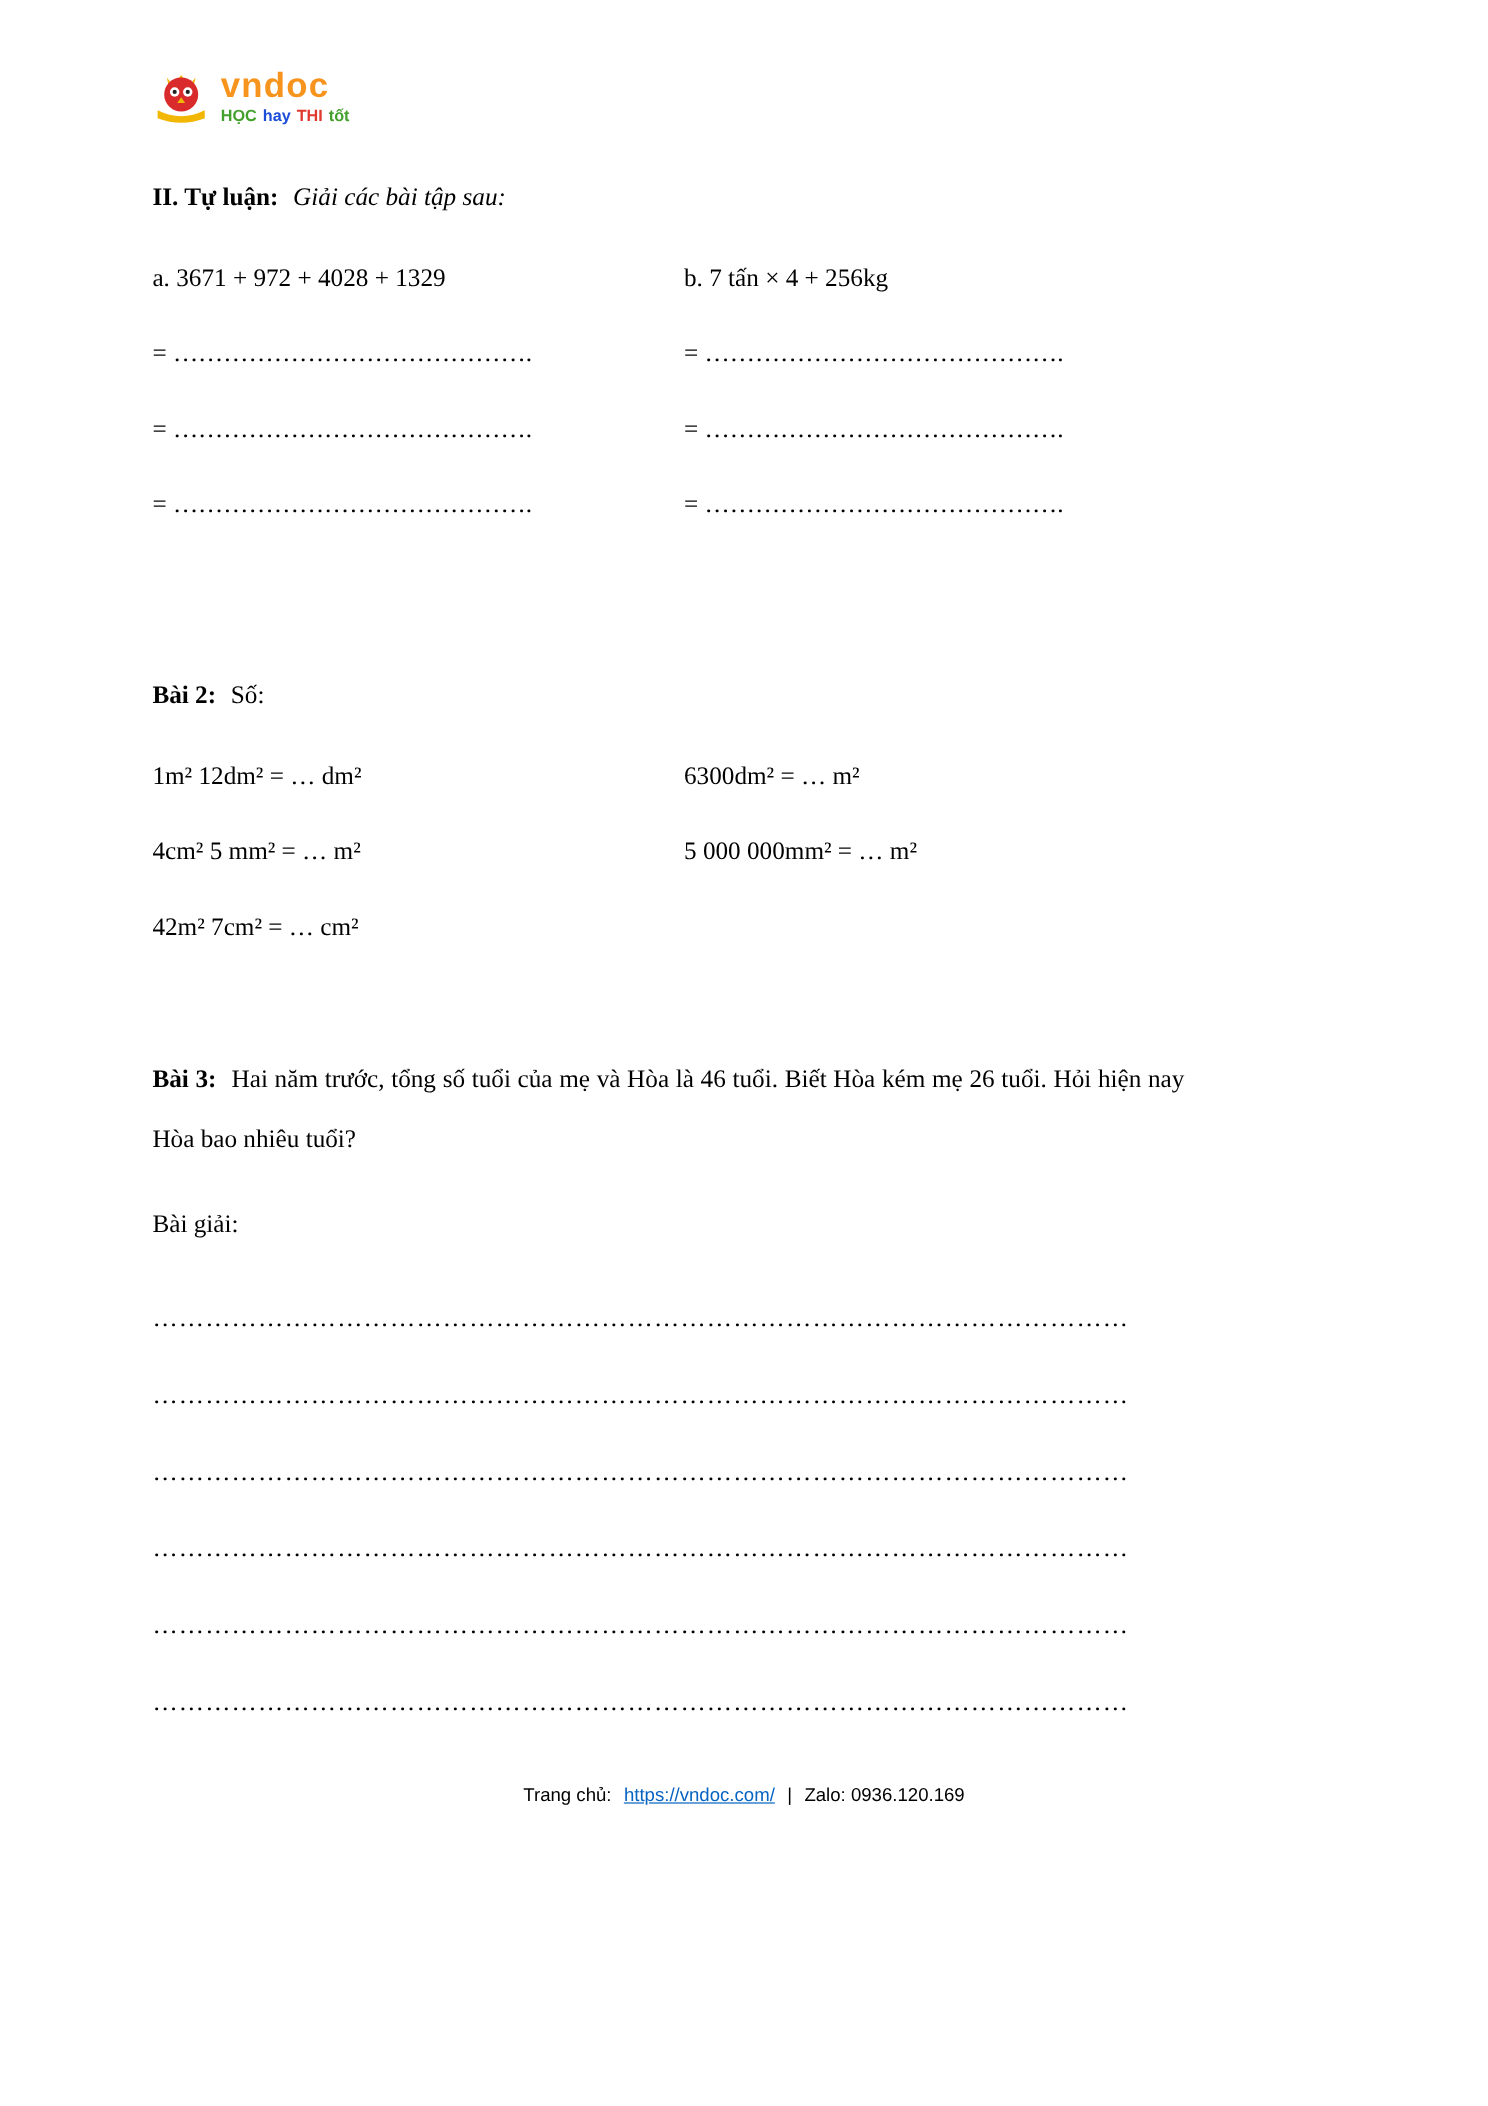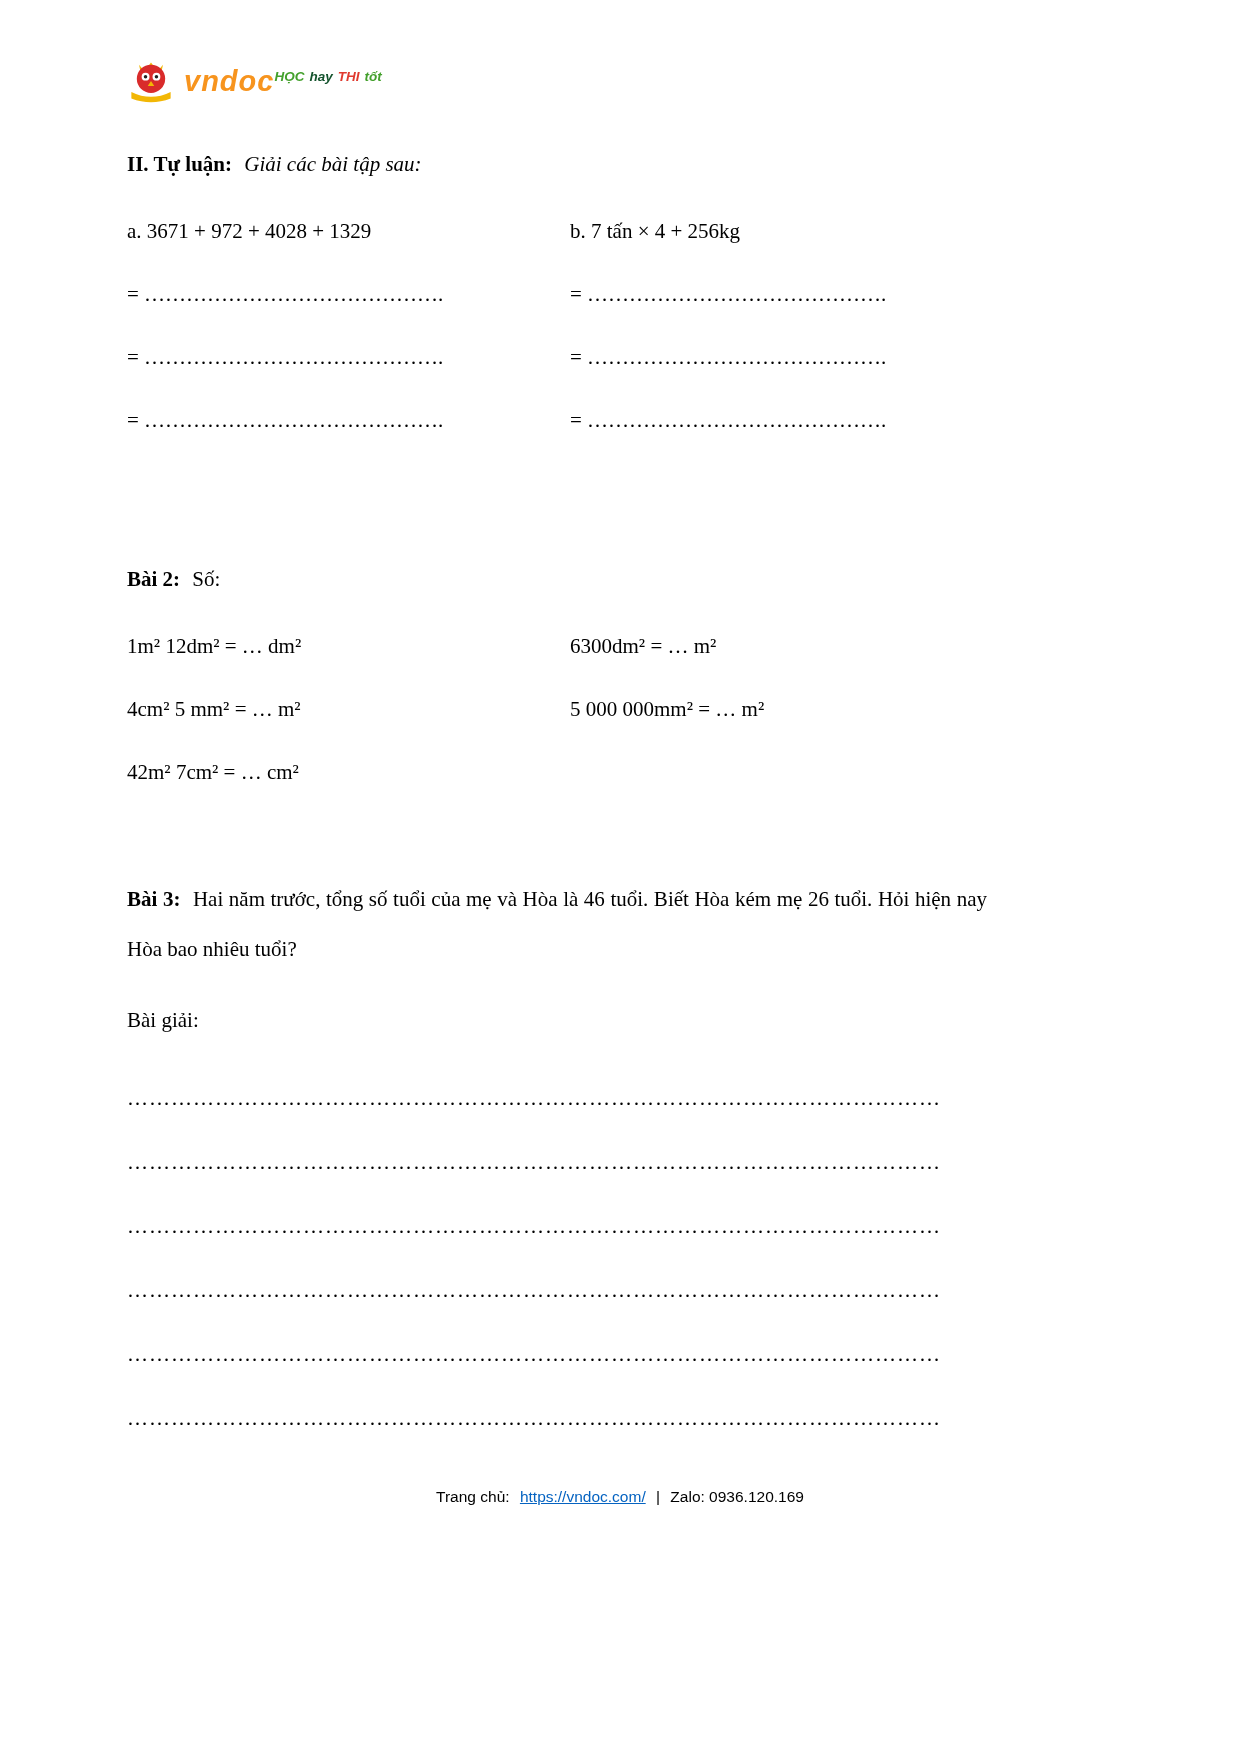--- a/index.html
+++ b/index.html
@@ -18,40 +18,40 @@
   
   .logo-block {
     position: absolute;
     top: 58px;
     left: 127px;
     display: flex;
     align-items: center;
     gap: 9px;
   }
   .logo-icon { width: 48px; height: 46px; display: block; }
-  .logo-text { display: flex; flex-direction: row; line-height: 1; font-style: italic; }
+  .logo-text { display: flex; flex-direction: column; line-height: 1; }
   .brand {
     font-family: "Liberation Sans", sans-serif;
     font-weight: 800;
     font-size: 29px;
     letter-spacing: 1px;
     color: #F7941E;
   }
   .tagline {
     font-family: "Liberation Sans", sans-serif;
     font-weight: 700;
     font-size: 13.5px;
     margin-top: 3px;
     display: flex;
     gap: 5px;
     white-space: nowrap;
     text-align: right;
   }
   .tg-green  { color: #43A02C; }
-  .tg-orange { color: #14532d; }
+  .tg-orange { color: #1d4ed8; }
   .tg-red    { color: #E03A2F; }
 
   
   .content {
     position: absolute;
     top: 128px;
     left: 127px;
     width: 860px;
   }
   .bold   { font-weight: bold; }

